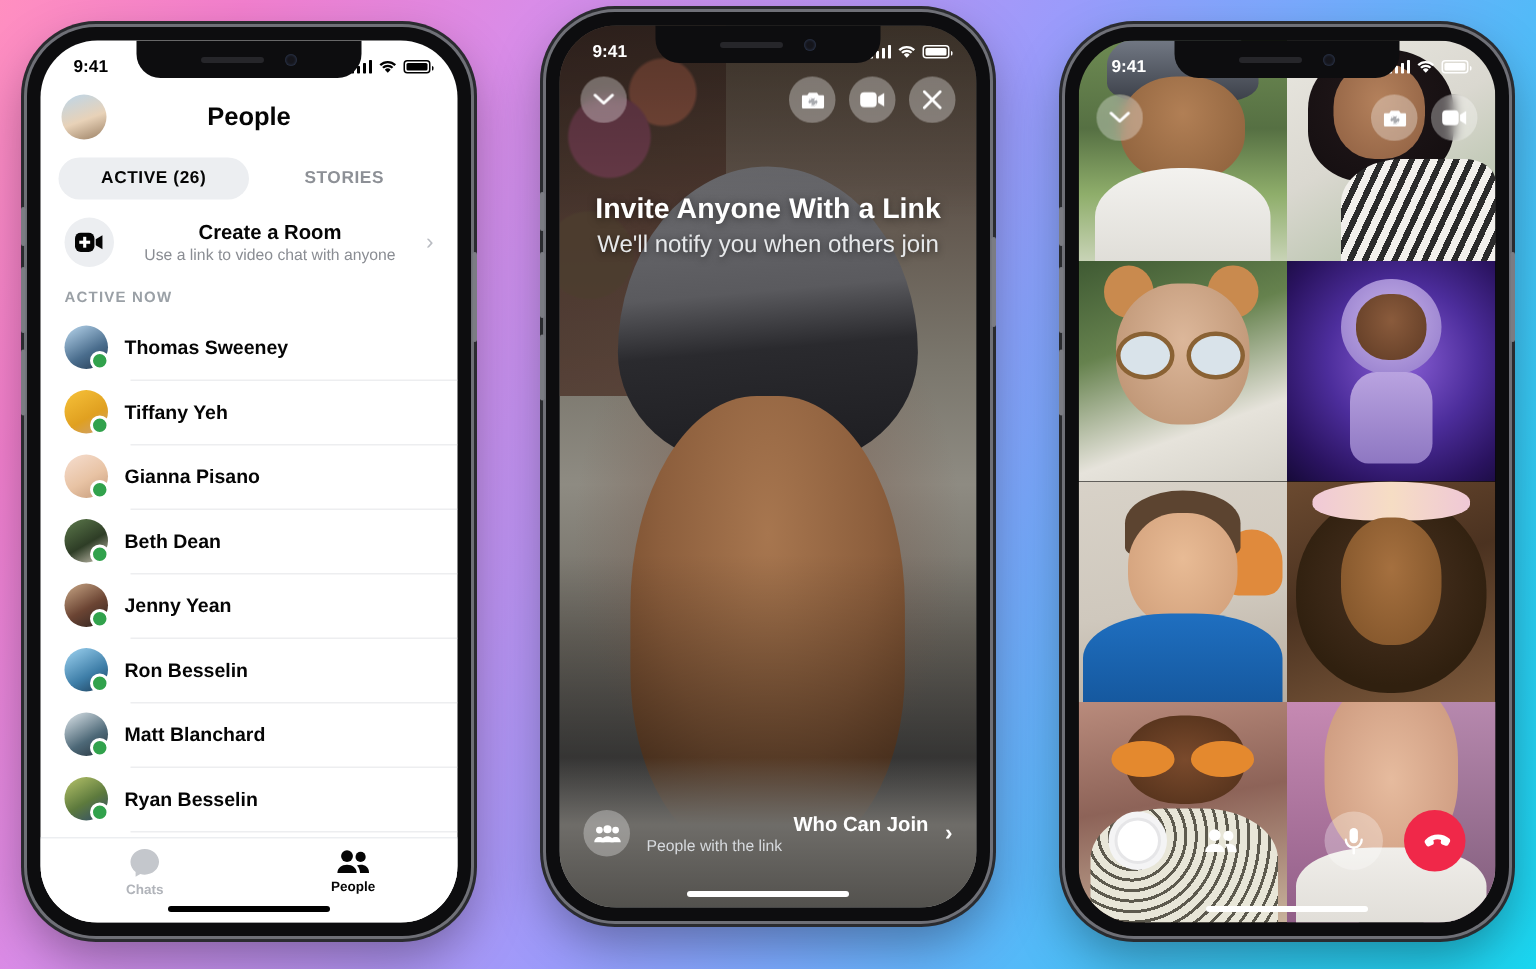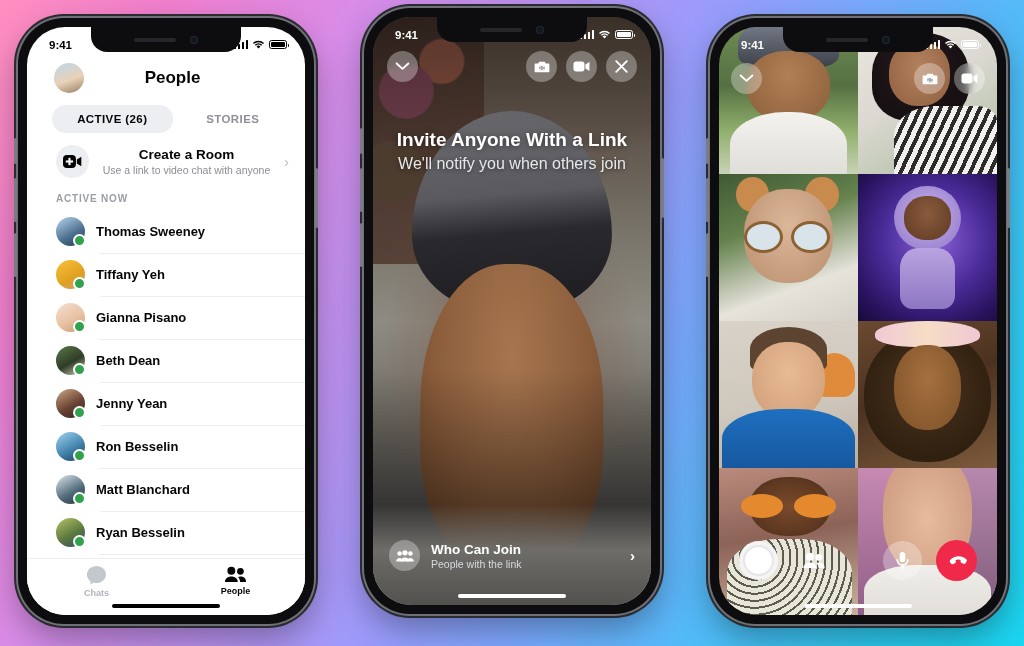--- a/index.html
+++ b/index.html
@@ -39,21 +39,21 @@
   }
   .phone::before { left: -4px; top: 120px; width: 3px; height: 26px; }
   .phone::after  { left: -4px; top: 160px; width: 3px; height: 44px; }
   .sidebtn { position: absolute; right: -4px; top: 150px; width: 3px; height: 60px;
              background: #7b7c83; border-radius: 2px; }
   .sidebtn2 { position: absolute; left: -4px; top: 215px; width: 3px; height: 44px;
               background: #7b7c83; border-radius: 2px; }
 
   .screen {
     position: relative; width: 100%; height: 100%;
-    border-radius: 38px; overflow: hidden; background: #fff; padding-left: 13px;
+    border-radius: 38px; overflow: hidden; background: #fff;
   }
 
   .notch {
     position: absolute; top: 0; left: 50%; transform: translateX(-50%);
     width: 150px; height: 25px; background: #0d0d0f;
     border-bottom-left-radius: 16px; border-bottom-right-radius: 16px;
     z-index: 40; display: flex; align-items: center; justify-content: center; gap: 14px;
   }
   .speaker { width: 42px; height: 4px; background: #26262a; border-radius: 3px; }
   .camdot { width: 8px; height: 8px; border-radius: 50%; background: #15151b;
@@ -167,21 +167,21 @@
   .p2-hero { position: absolute; left: 0; right: 0; top: 112px; text-align: center; z-index: 20;
              padding: 0 16px; }
   .p2-h1 { color: #fff; font-size: 19px; font-weight: bold; text-shadow: 0 1px 6px rgba(0,0,0,.5); }
   .p2-h2 { color: #e6e8ea; font-size: 16px; margin-top: 4px; text-shadow: 0 1px 5px rgba(0,0,0,.55); }
 
   .p2-bottom { position: absolute; left: 0; right: 0; bottom: 22px; z-index: 20; padding: 0 14px; }
   .join-row { display: flex; align-items: center; gap: 11px; padding: 4px 2px 12px; }
   .join-ico { width: 31px; height: 31px; border-radius: 50%; background: rgba(255,255,255,.3);
               display: flex; align-items: center; justify-content: center; flex: 0 0 auto; }
   .join-txt { flex: 1; }
-  .join-t { color: #fff; font-size: 13.5px; font-weight: bold; }
+  .join-t { color: #fff; font-size: 13.5px; font-weight: bold; text-align: right; }
   .join-s { color: #d7dade; font-size: 10.5px; margin-top: 1px; }
   .join-chev { color: #fff; font-size: 15px; font-weight: bold; }
   .share-btn { display: block; width: 100%; border: 0; border-radius: 8px; background: #1b9df5;
                color: #fff; font-size: 14px; font-weight: bold; padding: 11px 0;
                font-family: inherit; text-align: center; }
 
   
   #phone3 { left: 710px; top: 18px; }
   .p3 { background: #000; }
   .grid { position: absolute; inset: 0; display: grid;

